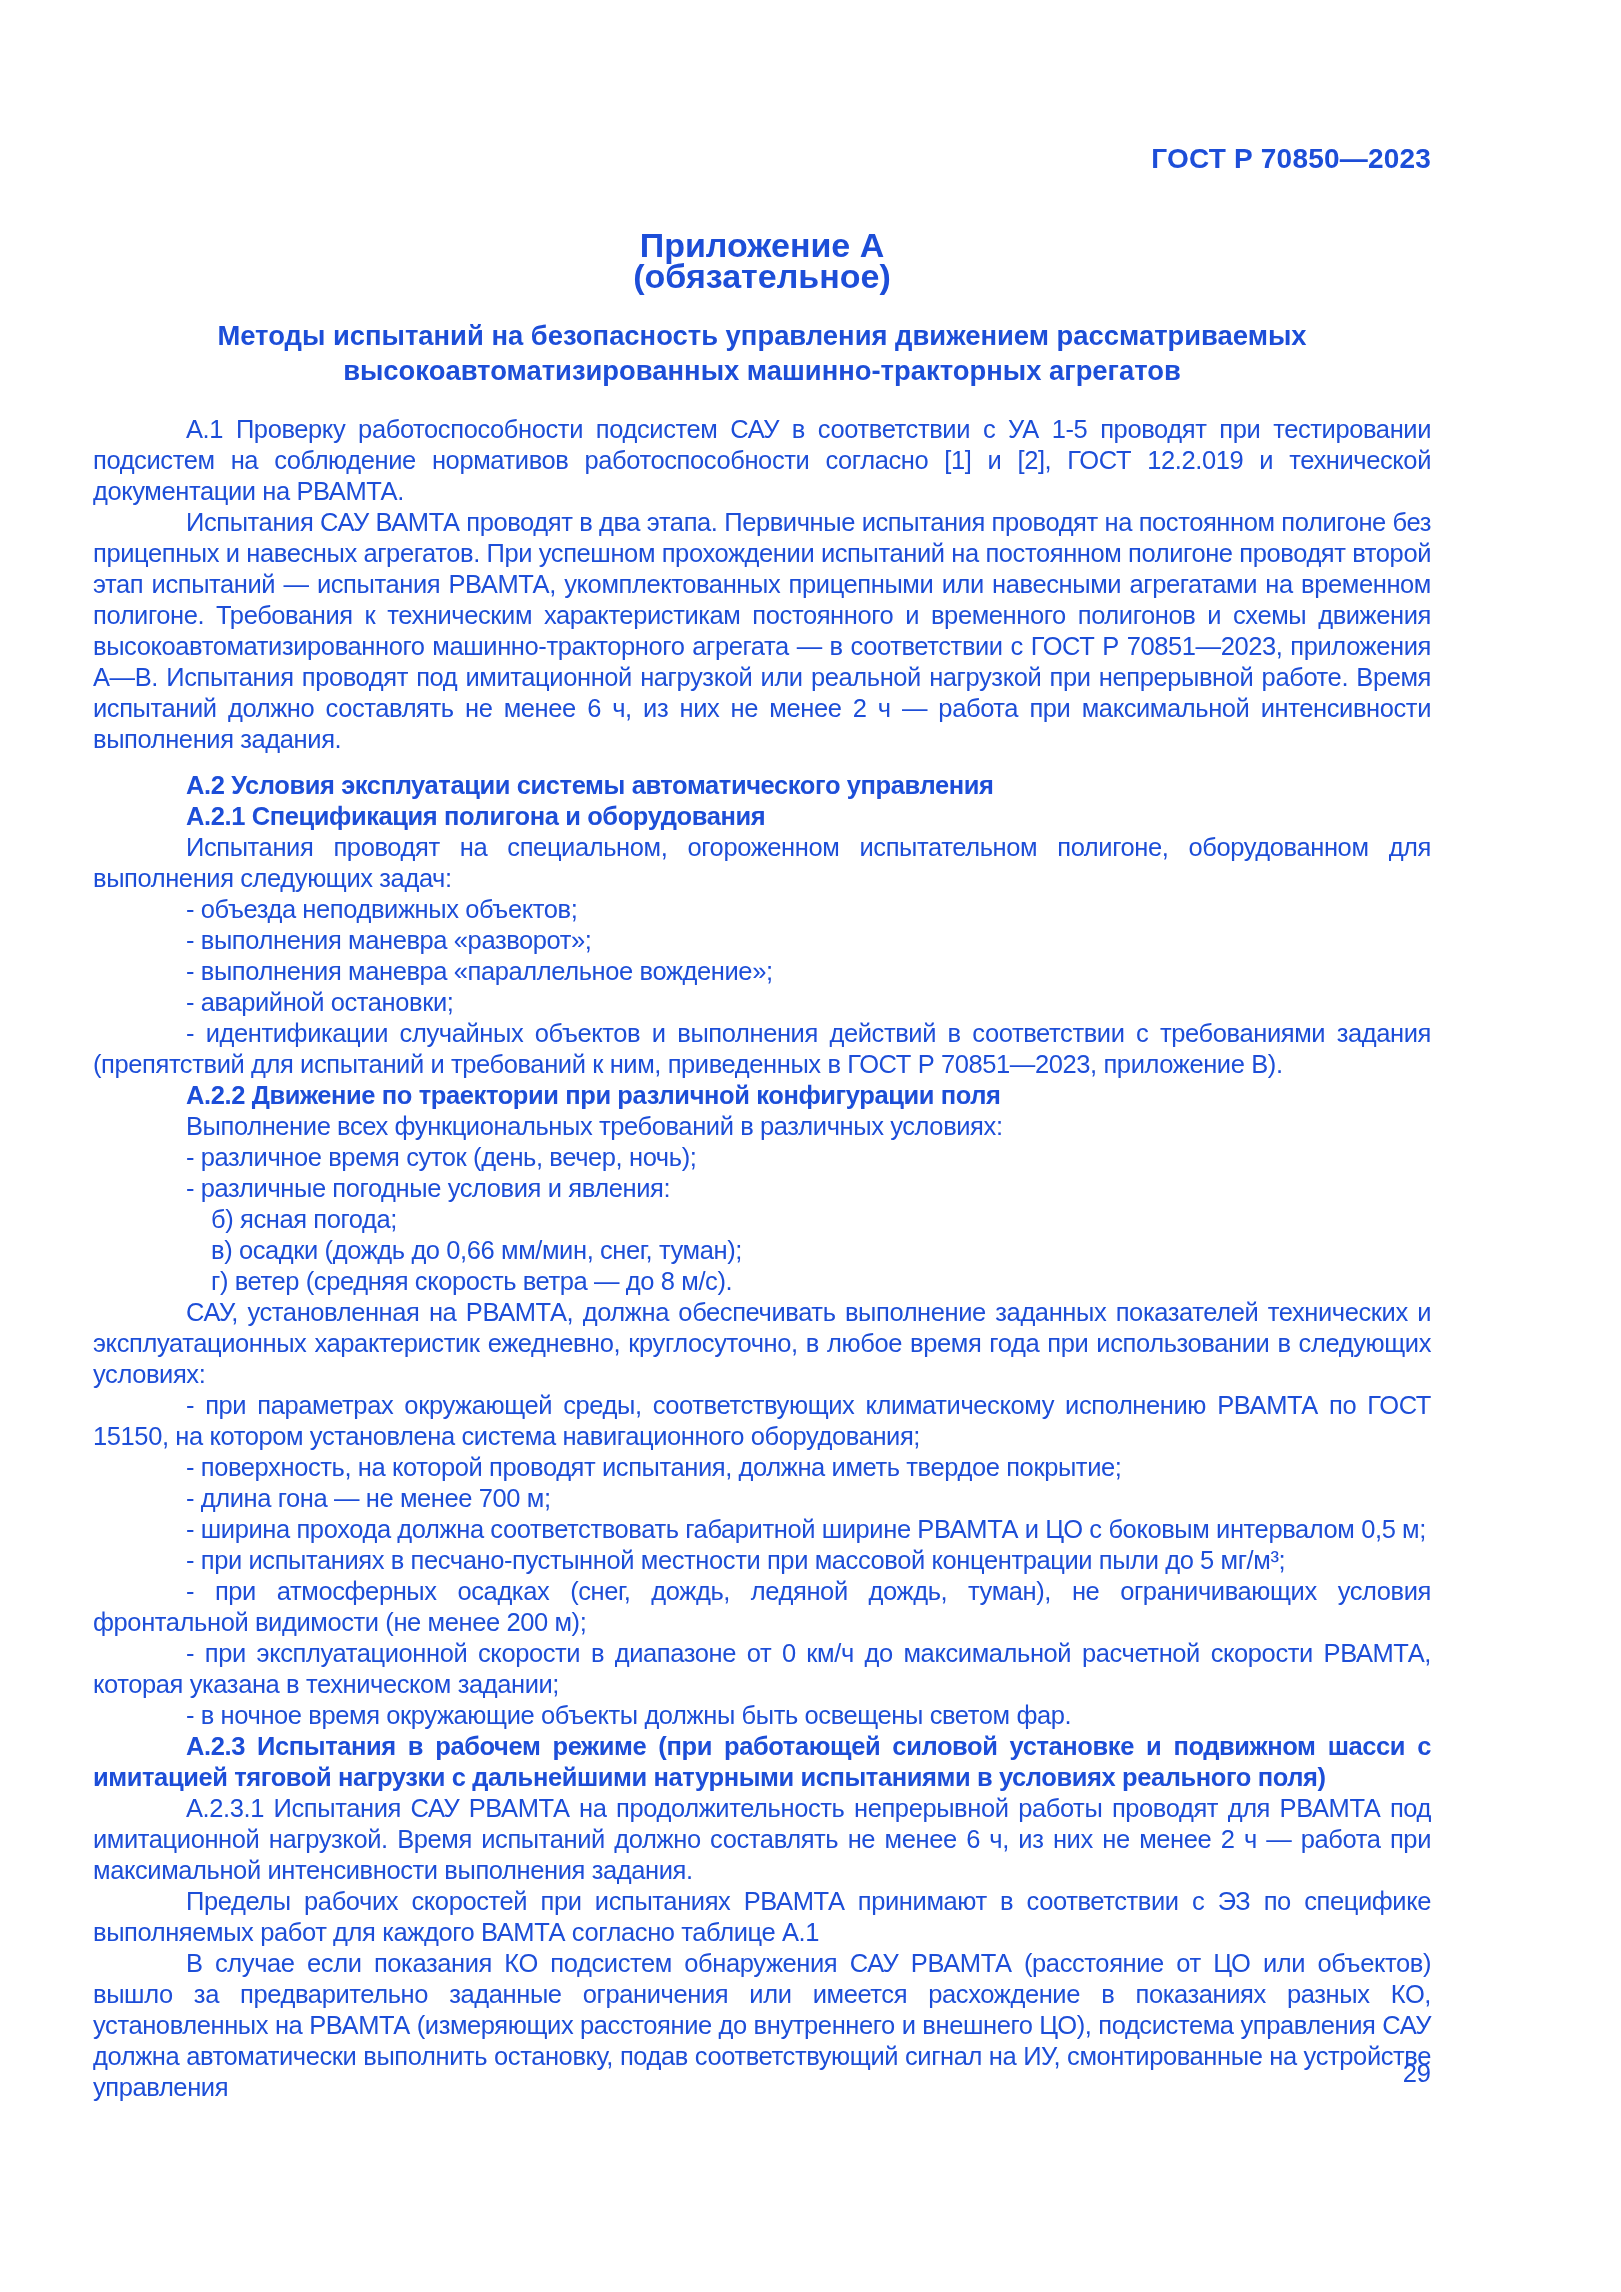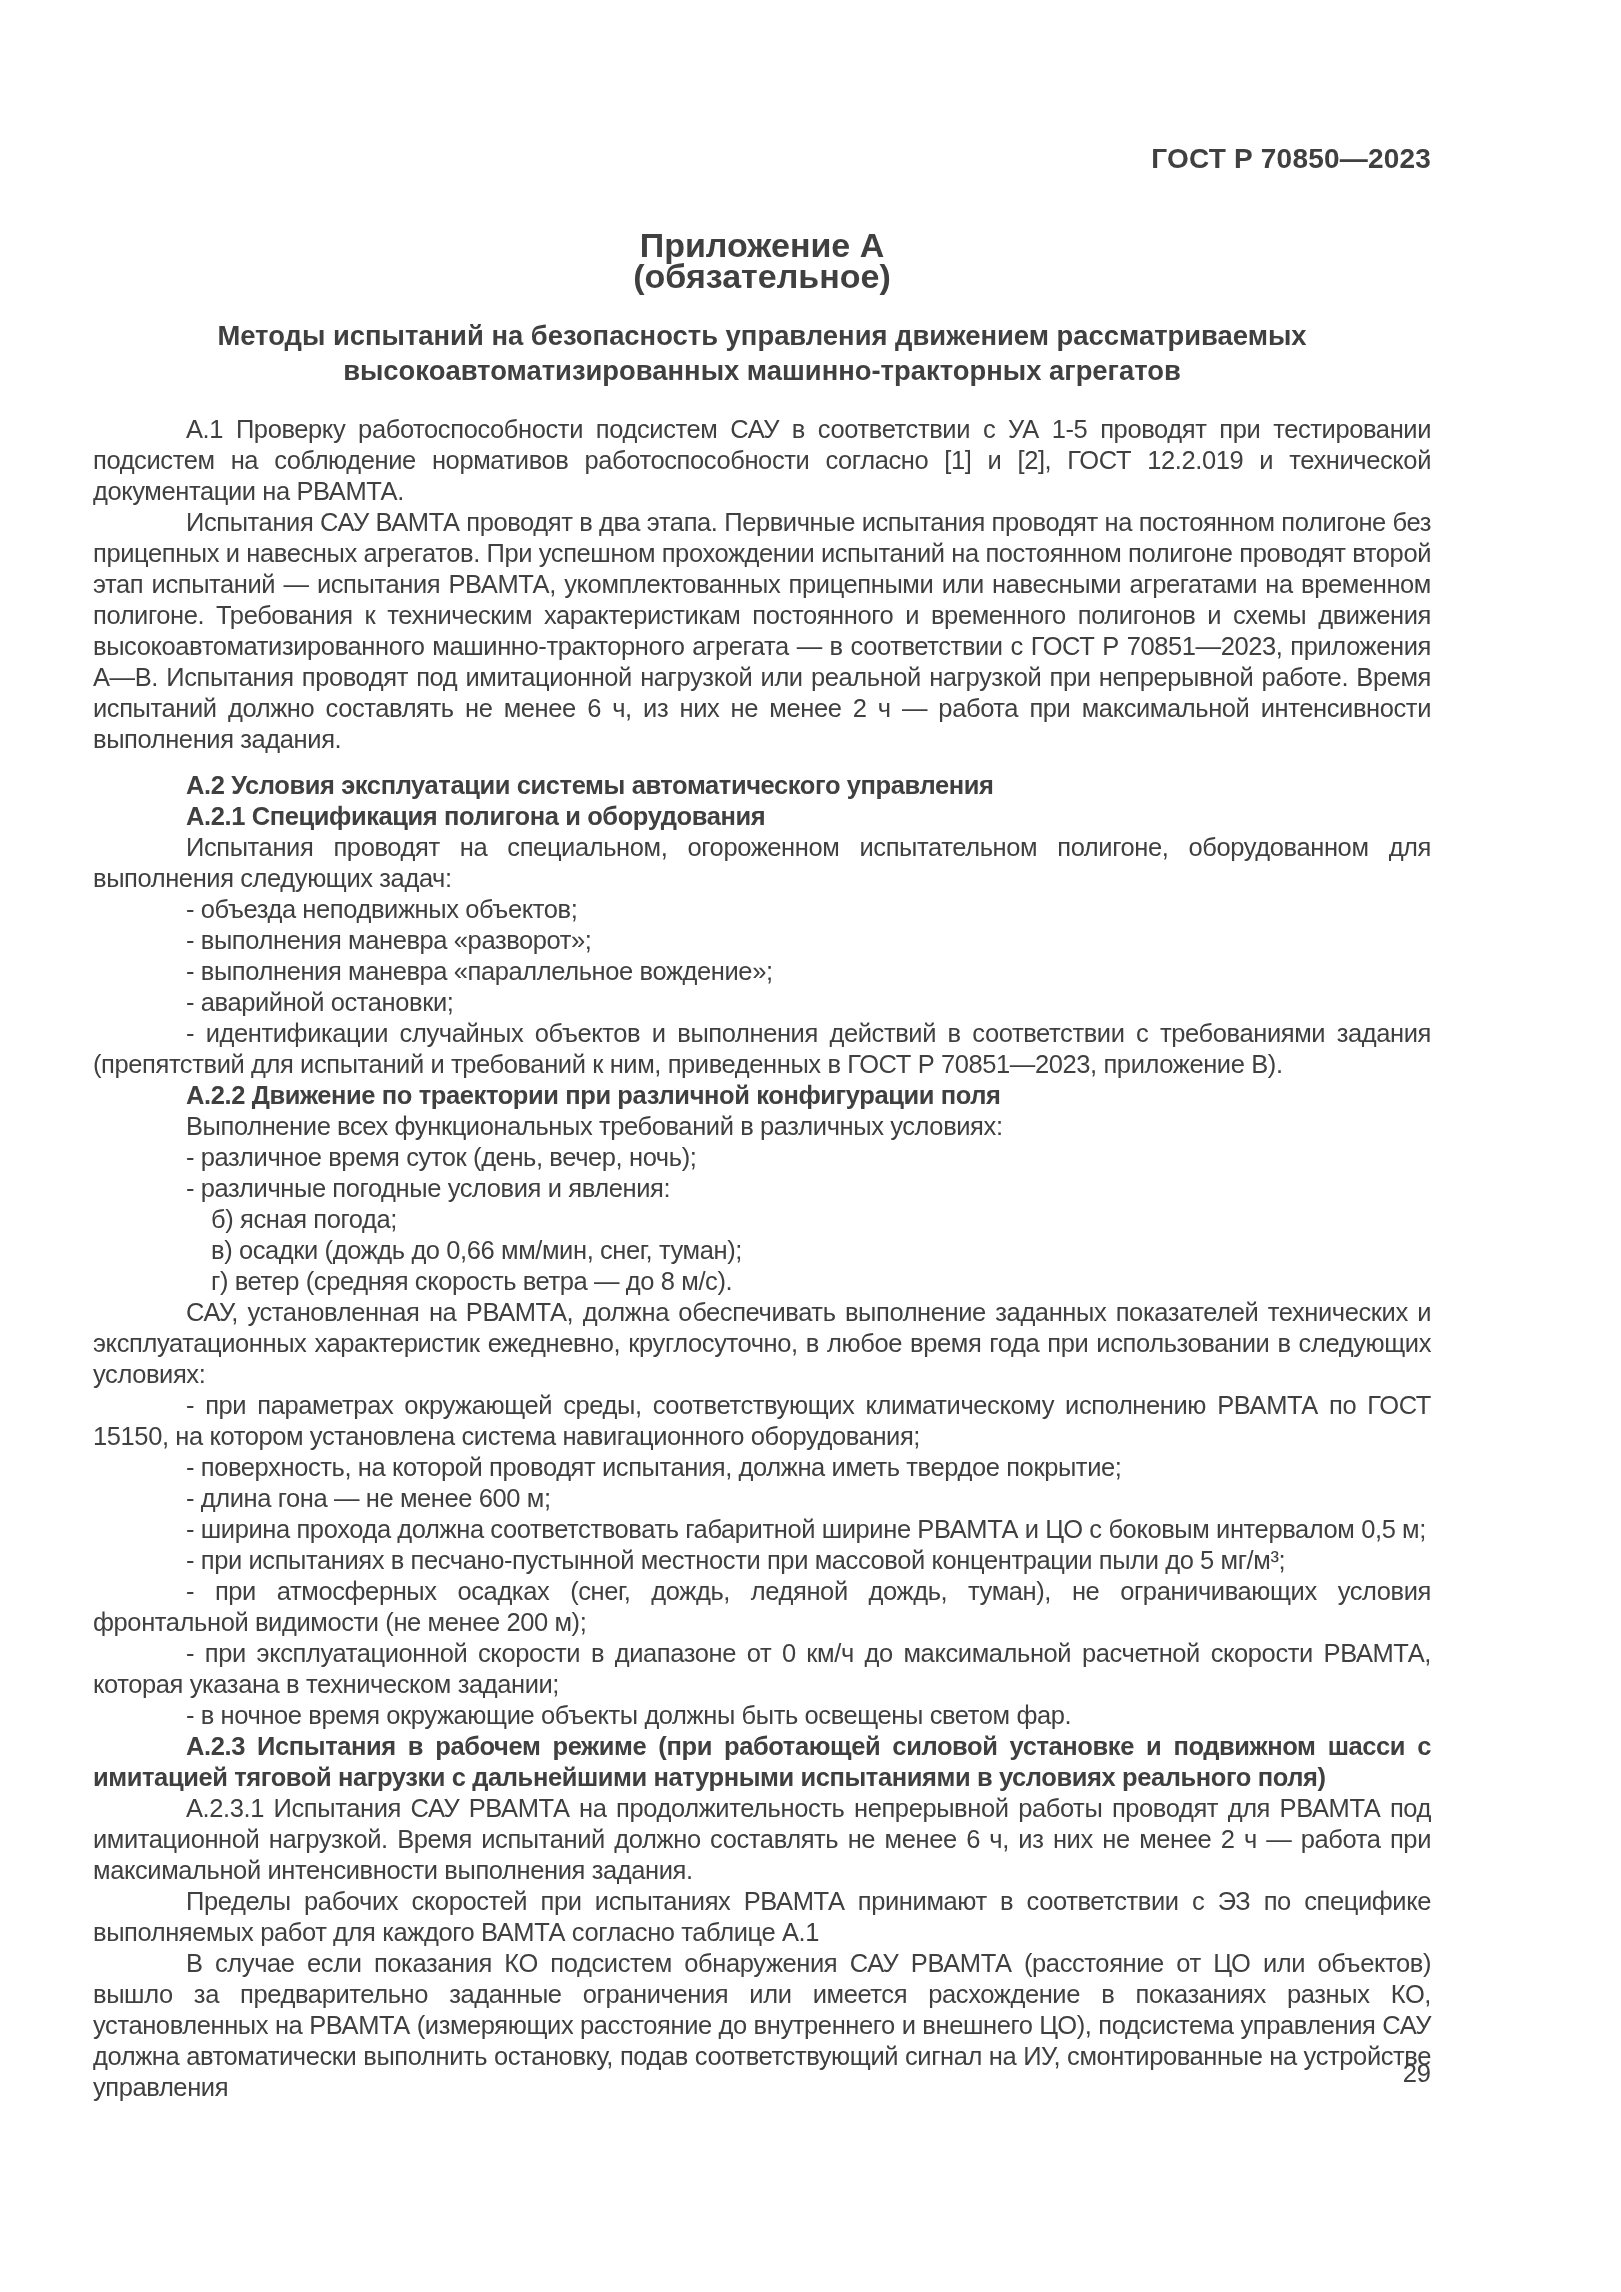--- a/index.html
+++ b/index.html
@@ -7,21 +7,21 @@
     margin: 0;
     padding: 0;
     background: #e8e8e8;
   }
   .page {
     position: relative;
     width: 1621px;
     height: 2293px;
     margin: 0 auto;
     background: #ffffff;
-    color: #404040;
+    color: #1d4ed8;
     font-family: "Liberation Sans", "DejaVu Sans", sans-serif;
     overflow: hidden;
   }
   .content {
     position: absolute;
     left: 93px;
     top: 0;
     width: 1338px;
   }
   .doc-header {
@@ -112,21 +112,21 @@
       <p class="head3">А.2.2 Движение по траектории при различной конфигурации поля</p>
       <p>Выполнение всех функциональных требований в различных условиях:</p>
       <p>- различное время суток (день, вечер, ночь);</p>
       <p>- различные погодные условия и явления:</p>
       <p class="sub">б) ясная погода;</p>
       <p class="sub">в) осадки (дождь до 0,66 мм/мин, снег, туман);</p>
       <p class="sub">г) ветер (средняя скорость ветра — до 8 м/с).</p>
       <p>САУ, установленная на РВАМТА, должна обеспечивать выполнение заданных показателей технических и эксплуатационных характеристик ежедневно, круглосуточно, в любое время года при использовании в следующих условиях:</p>
       <p>- при параметрах окружающей среды, соответствующих климатическому исполнению РВАМТА по ГОСТ 15150, на котором установлена система навигационного оборудования;</p>
       <p>- поверхность, на которой проводят испытания, должна иметь твердое покрытие;</p>
-      <p>- длина гона — не менее 600 м;</p>
+      <p>- длина гона — не менее 700 м;</p>
       <p>- ширина прохода должна соответствовать габаритной ширине РВАМТА и ЦО с боковым интервалом 0,5 м;</p>
       <p>- при испытаниях в песчано-пустынной местности при массовой концентрации пыли до 5 мг/м³;</p>
       <p>- при атмосферных осадках (снег, дождь, ледяной дождь, туман), не ограничивающих условия фронтальной видимости (не менее 200 м);</p>
       <p>- при эксплуатационной скорости в диапазоне от 0 км/ч до максимальной расчетной скорости РВАМТА, которая указана в техническом задании;</p>
       <p>- в ночное время окружающие объекты должны быть освещены светом фар.</p>
 
       <p class="head3">А.2.3 Испытания в рабочем режиме (при работающей силовой установке и подвижном шасси с имитацией тяговой нагрузки с дальнейшими натурными испытаниями в условиях реального поля)</p>
       <p>А.2.3.1 Испытания САУ РВАМТА на продолжительность непрерывной работы проводят для РВАМТА под имитационной нагрузкой. Время испытаний должно составлять не менее 6 ч, из них не менее 2 ч — работа при максимальной интенсивности выполнения задания.</p>
       <p>Пределы рабочих скоростей при испытаниях РВАМТА принимают в соответствии с ЭЗ по специфике выполняемых работ для каждого ВАМТА согласно таблице А.1</p>
       <p>В случае если показания КО подсистем обнаружения САУ РВАМТА (расстояние от ЦО или объектов) вышло за предварительно заданные ограничения или имеется расхождение в показаниях разных КО, установленных на РВАМТА (измеряющих расстояние до внутреннего и внешнего ЦО), подсистема управления САУ должна автоматически выполнить остановку, подав соответствующий сигнал на ИУ, смонтированные на устройстве управления</p>

